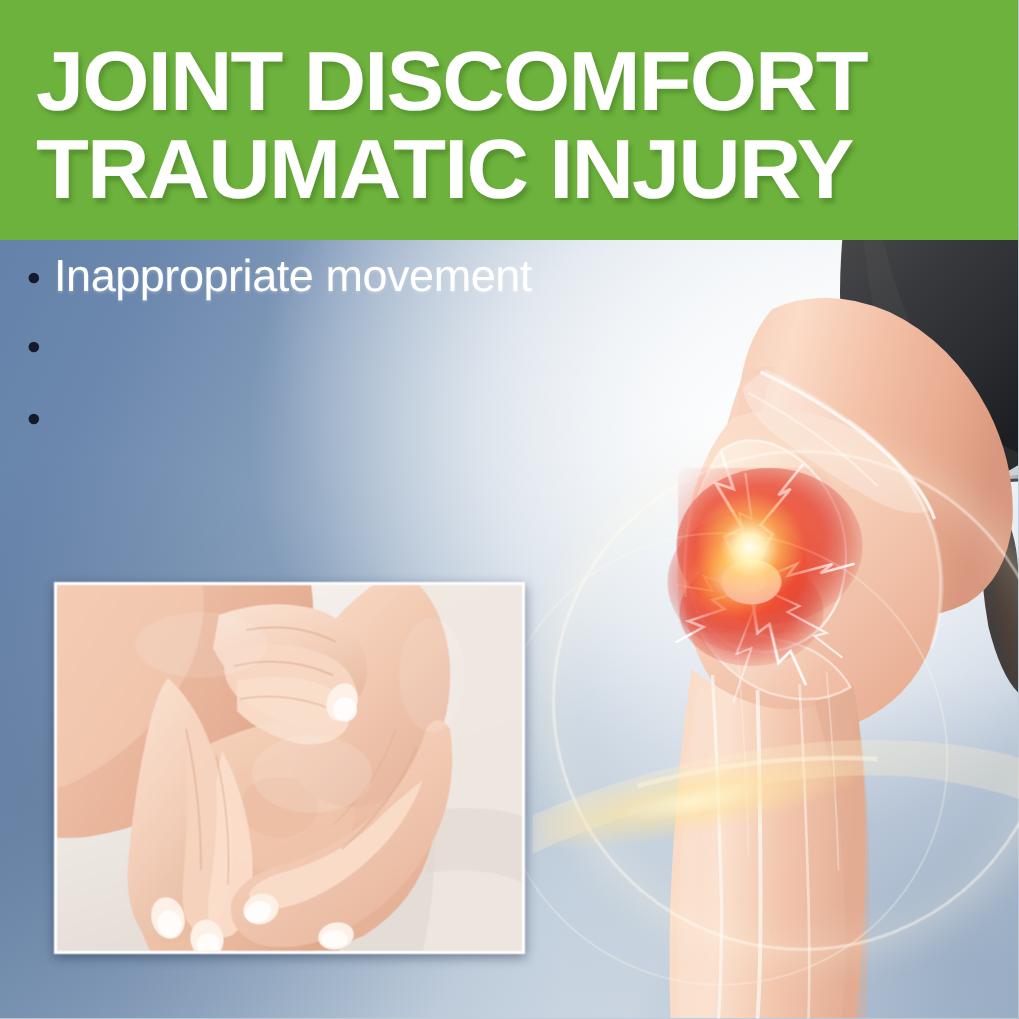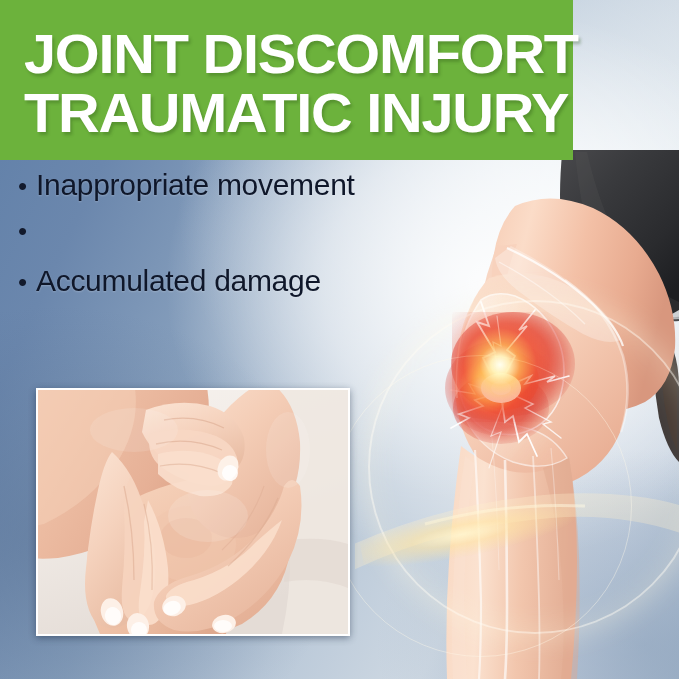--- a/index.html
+++ b/index.html
@@ -33,21 +33,21 @@
     left: 0; top: 0; right: 0; bottom: 0;
     background:
       radial-gradient(ellipse 60% 50% at 8% 80%, rgba(78,104,140,0.45) 0%, rgba(78,104,140,0.0) 70%),
       radial-gradient(ellipse 55% 40% at 95% 95%, rgba(120,145,175,0.40) 0%, rgba(120,145,175,0.0) 72%);
   }
 
   
   .header-band {
     position: absolute;
     left: 0; top: 0;
-    width: 573px;
+    width: 679px;
     height: 160px;
     background: #6cb23c;
     z-index: 6;
   }
   .title-line {
     position: absolute;
     left: 24px;
     color: #ffffff;
     font-family: "Liberation Sans", sans-serif;
     font-weight: bold;
@@ -77,21 +77,21 @@
   }
   .bullet-dot {
     width: 18px;
     flex: 0 0 18px;
     color: #131a2c;
     font-size: 26px;
     line-height: 1;
     text-align: left;
   }
   .bullet-text {
-    color: #0f172a;
+    color: #ffffff;
     font-family: "Liberation Sans", sans-serif;
     font-size: 30px;
     font-weight: normal;
     line-height: 1;
     letter-spacing: -0.3px;
     white-space: nowrap;
     text-shadow: 0 1px 2px rgba(255,255,255,0.22);
   }
 
   
@@ -322,21 +322,20 @@
   <div class="bullets">
     <div class="bullet-row">
       <span class="bullet-dot">•</span>
       <span class="bullet-text">Inappropriate movement</span>
     </div>
     <div class="bullet-row">
       <span class="bullet-dot">•</span>
     </div>
     <div class="bullet-row">
       <span class="bullet-dot">•</span>
-      <span class="bullet-text">Accumulated damage</span>
     </div>
   </div>
 
   <div class="photo-inset">
     <div class="photo-inner">
       <svg width="310" height="244" viewBox="0 0 310 244" xmlns="http://www.w3.org/2000/svg">
         <defs>
           <linearGradient id="pBg" x1="0" y1="0" x2="0.4" y2="1">
             <stop offset="0%" stop-color="#f7f3ef"></stop>
             <stop offset="55%" stop-color="#efe9e4"></stop>

